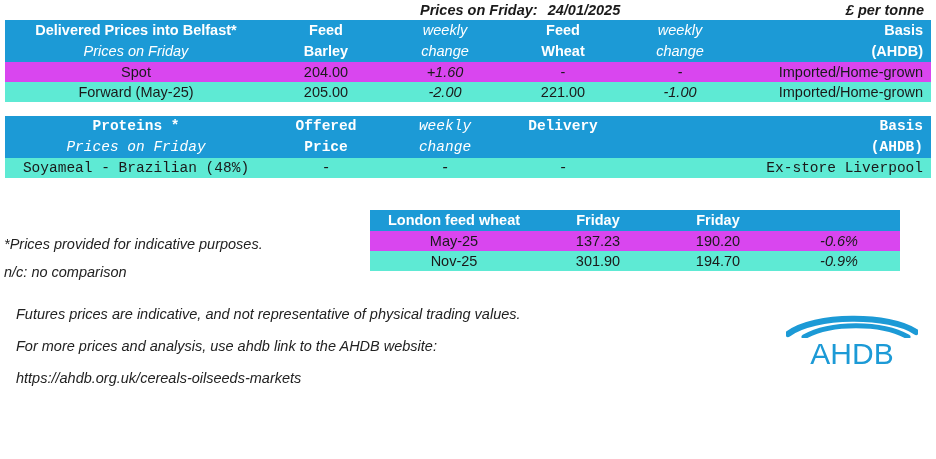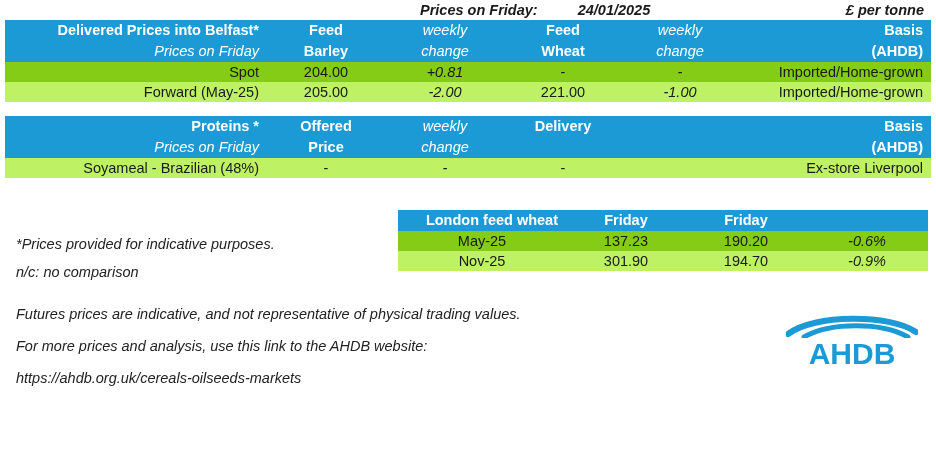--- a/index.html
+++ b/index.html
@@ -28,21 +28,21 @@
     padding: 2px 12px 2px 0;
     font-style: italic;
     font-weight: bold;
     font-size: 14.5px;
     color: #1a1a1a;
   }
   .top-strip .ts-label {
     margin-left: 420px;
   }
   .top-strip .ts-date {
-    margin-left: 40px;
+    margin-left: 10px;
   }
   .top-strip .ts-unit {
     margin-left: auto;
   }
 
   
   table {
     border-collapse: collapse;
     table-layout: fixed;
   }
@@ -62,69 +62,70 @@
   }
   .hdr-row td.italic-sub {
     font-style: italic;
     font-weight: normal;
   }
   .hdr-row td.italic-bold {
     font-style: italic;
     font-weight: normal;
   }
   .body-row td {
-    background: #84cc16;
+    background: #d946ef;
   }
   .body-row.alt td {
-    background: #bef264;
+    background: #5eead4;
   }
   .c { text-align: center; }
   .r { text-align: right; }
-  .l { text-align: right; }
+  .l { text-align: center; }
   .ital { font-style: italic; }
 
   
   #table1 {
     width: 926px;
     margin: 0 0 0 5px;
   }
   #table1 col.c1 { width: 262px; }
   #table1 col.c2 { width: 118px; }
   #table1 col.c3 { width: 120px; }
   #table1 col.c4 { width: 116px; }
   #table1 col.c5 { width: 118px; }
   #table1 col.c6 { width: 192px; }
 
   
   #table2 {
     width: 926px;
     margin: 14px 0 0 5px;
+    font-family: Liberation Mono, monospace;
   }
   #table2 col.c1 { width: 262px; }
   #table2 col.c2 { width: 118px; }
   #table2 col.c3 { width: 120px; }
   #table2 col.c4 { width: 116px; }
   #table2 col.c5 { width: 310px; }
 
   
   .notes-left {
     position: absolute;
-    left: 16px;
+    left: 4px;
     top: 230px;
     width: 360px;
     font-style: italic;
     font-size: 14.5px;
     line-height: 1.95;
     color: #222;
   }
 
   
   #table3 {
     position: absolute;
-    left: 398px;
+    left: 370px;
     top: 210px;
     width: 530px;
   }
   #table3 col.c1 { width: 168px; }
   #table3 col.c2 { width: 120px; }
   #table3 col.c3 { width: 120px; }
   #table3 col.c4 { width: 122px; }
 
   
   .bottom-notes {
@@ -156,21 +157,21 @@
     text-align: center;
   }
   .logo .mark {
     display: block;
     width: 132px;
     height: 26px;
     margin: 0 auto;
   }
   .logo .word {
     display: block;
-    font-weight: bold;
+    font-weight: normal;
     font-size: 30px;
     letter-spacing: 0px;
     color: #1c9ad6;
     line-height: 1;
     margin-top: 1px;
   }
 </style>
 </head>
 <body>
 
@@ -204,21 +205,21 @@
         <td class="l italic-sub">Prices on Friday</td>
         <td class="c">Barley</td>
         <td class="c italic-bold">change</td>
         <td class="c">Wheat</td>
         <td class="c italic-bold">change</td>
         <td class="r">(AHDB)</td>
       </tr>
       <tr class="body-row">
         <td class="l">Spot</td>
         <td class="c">204.00</td>
-        <td class="c ital">+0.81</td>
+        <td class="c ital">+1.60</td>
         <td class="c">-</td>
         <td class="c ital">-</td>
         <td class="r">Imported/Home-grown</td>
       </tr>
       <tr class="body-row alt">
         <td class="l">Forward (May-25)</td>
         <td class="c">205.00</td>
         <td class="c ital">-2.00</td>
         <td class="c">221.00</td>
         <td class="c ital">-1.00</td>
@@ -289,21 +290,21 @@
         <td class="c">Nov-25</td>
         <td class="c">301.90</td>
         <td class="c">194.70</td>
         <td class="c ital">-0.9%</td>
       </tr>
     </tbody>
   </table>
 
   <div class="bottom-notes">
     <p class="tight">Futures prices are indicative, and not representative of physical trading values.</p>
-    <p class="tight">For more prices and analysis, use this link to the AHDB website:</p>
+    <p class="tight">For more prices and analysis, use ahdb link to the AHDB website:</p>
     <p class="tight">https://ahdb.org.uk/cereals-oilseeds-markets</p>
   </div>
 
   <div class="logo">
     <svg class="mark" viewBox="0 0 132 26">
       <path d="M2 22 C 28 2, 104 2, 130 20" stroke="#1c9ad6" stroke-width="6" fill="none" stroke-linecap="round"></path>
       <path d="M18 25 C 44 10, 96 10, 122 25" stroke="#1c9ad6" stroke-width="5" fill="none" stroke-linecap="round"></path>
     </svg>
     <span class="word">AHDB</span>
   </div>

